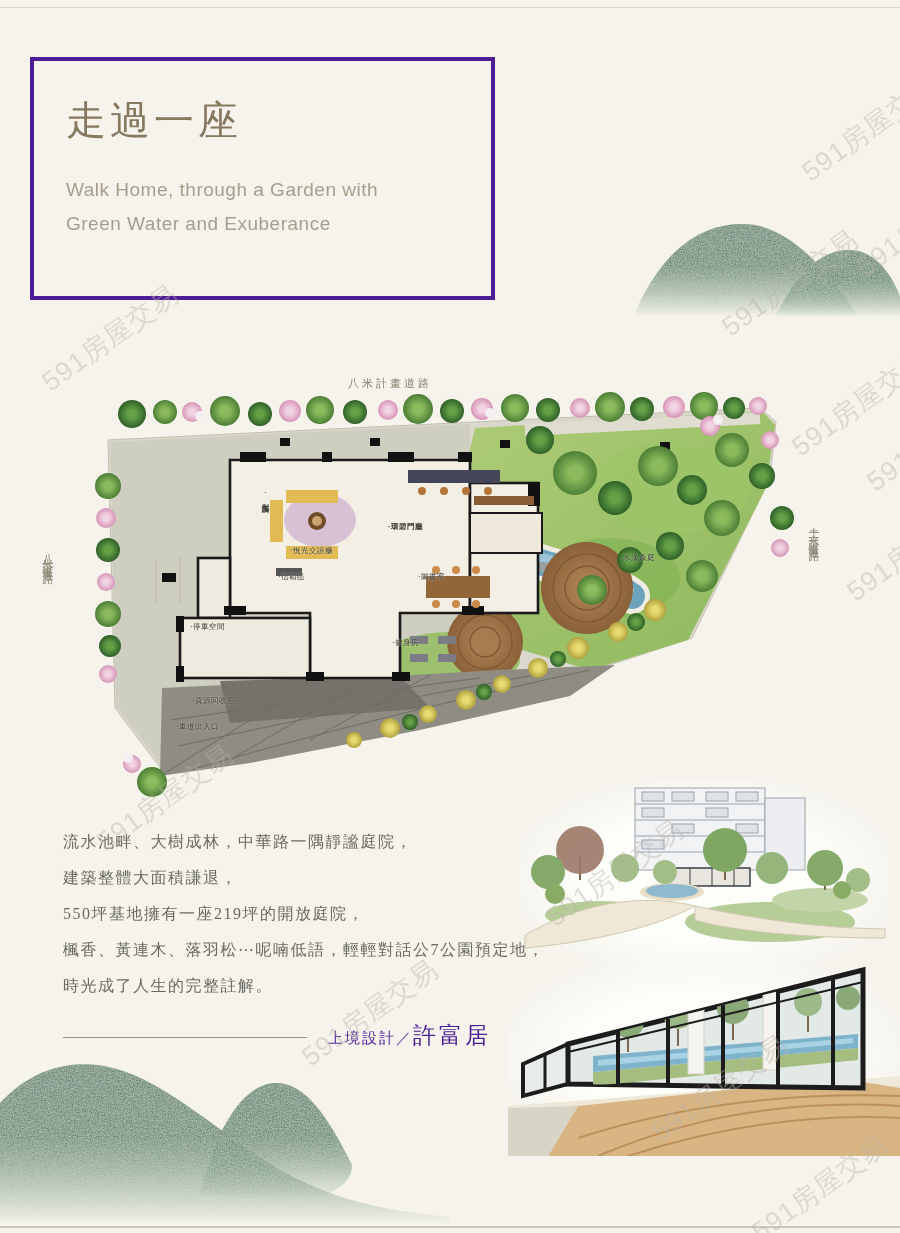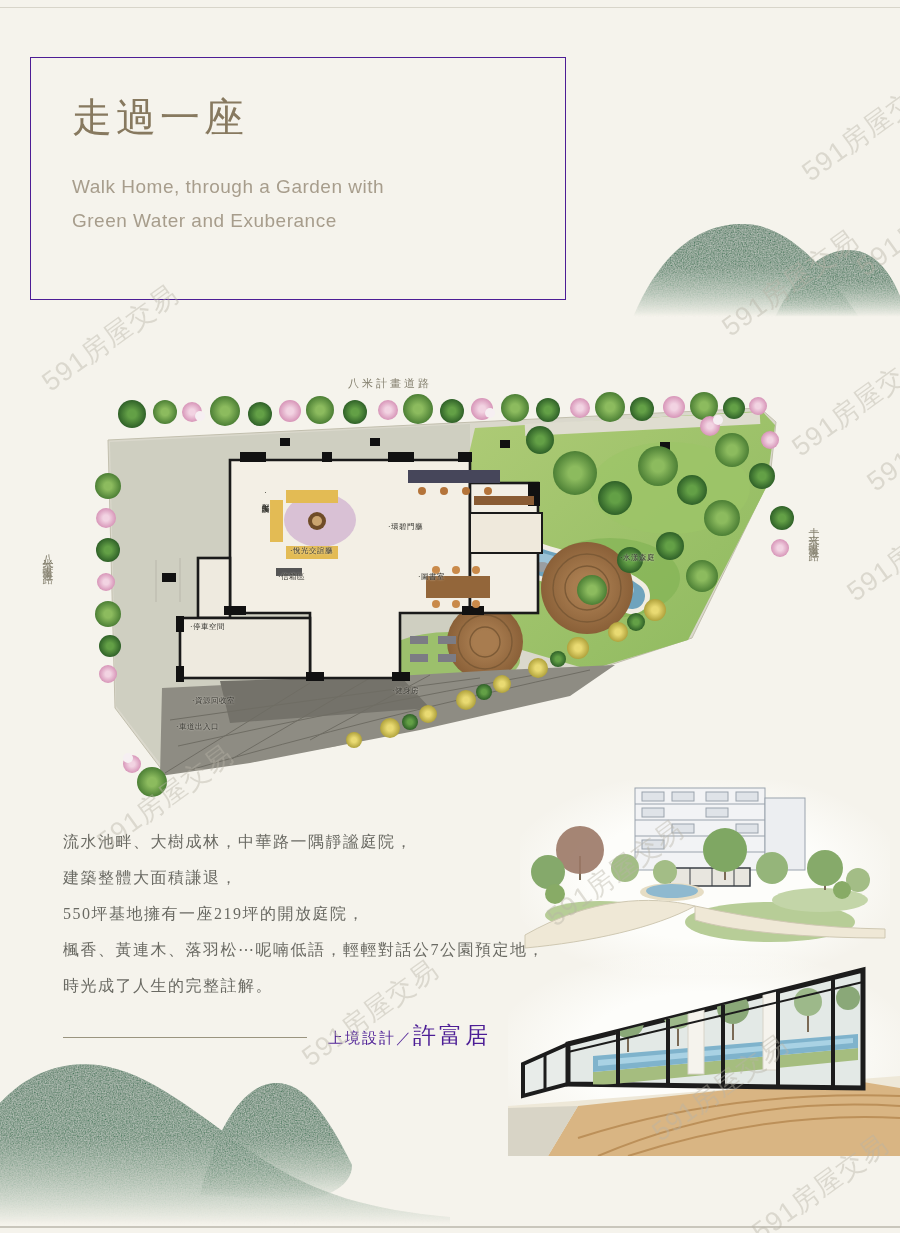--- a/index.html
+++ b/index.html
@@ -3,21 +3,21 @@
 <meta charset="utf-8">
 <style>
   html,body{margin:0;padding:0;}
   body{background:#e9e7df;font-family:"Liberation Sans",sans-serif;}
   .page{position:relative;width:900px;height:1233px;margin:0 auto;background:#f5f3ec;overflow:hidden;}
   .frame-line{position:absolute;left:0;width:900px;background:#d8d5ca;}
   .frame-top{top:7px;height:1px;}
   .frame-bottom{top:1226px;height:2px;background:#c9c6bc;}
 
   
-  .title-box{position:absolute;left:30px;top:57px;width:536px;height:243px;border:1px solid #4c1d95;box-sizing:border-box;padding:30px 0 0 41px;}
+  .title-box{position:absolute;left:30px;top:57px;width:465px;height:243px;border:4px solid #4c1d95;box-sizing:border-box;padding:30px 0 0 32px;}
   .title-cn{font-family:"Liberation Serif","DejaVu Serif",serif;font-size:40px;line-height:60px;color:#87795f;letter-spacing:4px;}
   .title-en{margin-top:22px;font-size:19px;line-height:34px;color:#a79d8c;letter-spacing:.5px;}
 
   
   .hills{position:absolute;pointer-events:none;}
   .hills-tr{left:625px;top:212px;}
   .hills-bl{left:0;top:1055px;}
 
   
   .plan-svg{position:absolute;left:70px;top:378px;}
@@ -299,27 +299,27 @@
         <circle class="flw" cx="58" cy="380" r="5"></circle>
     </g>
   </svg>
 
   <div class="road-label" style="left:348px;top:376px;">八米計畫道路</div>
   <div class="road-label v" style="left:40px;top:545px;">八米計畫道路</div>
   <div class="road-label v" style="left:806px;top:518px;">十二米計畫道路</div>
 
   <div class="plan-label v" style="left:260px;top:488px;">·主配設備</div>
   <div class="plan-label" style="left:290px;top:546px;">·悅光交誼廳</div>
-  <div class="plan-label" style="left:388px;top:522px;">·環碧門廳</div>
+  <div class="plan-label" style="left:388px;top:522px;font-weight:bold;">·環碧門廳</div>
   <div class="plan-label" style="left:190px;top:578px;margin-top:44px;">·停車空間</div>
   <div class="plan-label" style="left:278px;top:572px;">·信箱區</div>
   <div class="plan-label" style="left:418px;top:572px;">·圖書室</div>
   <div class="plan-label" style="left:620px;top:553px;">·水漾森庭</div>
   <div class="plan-label" style="left:192px;top:696px;">·資源回收室</div>
-  <div class="plan-label" style="left:392px;top:638px;margin-top:48px;">·健身房</div>
+  <div class="plan-label" style="left:392px;top:638px;">·健身房</div>
   <div class="plan-label" style="left:176px;top:722px;">·車道出入口</div>
 
   <div class="desc">
     <div>流水池畔、大樹成林，中華路一隅靜謐庭院，</div>
     <div>建築整體大面積謙退，</div>
     <div>550坪基地擁有一座219坪的開放庭院，</div>
     <div>楓香、黃連木、落羽松⋯呢喃低語，輕輕對話公7公園預定地，</div>
     <div>時光成了人生的完整註解。</div>
   </div>
 

